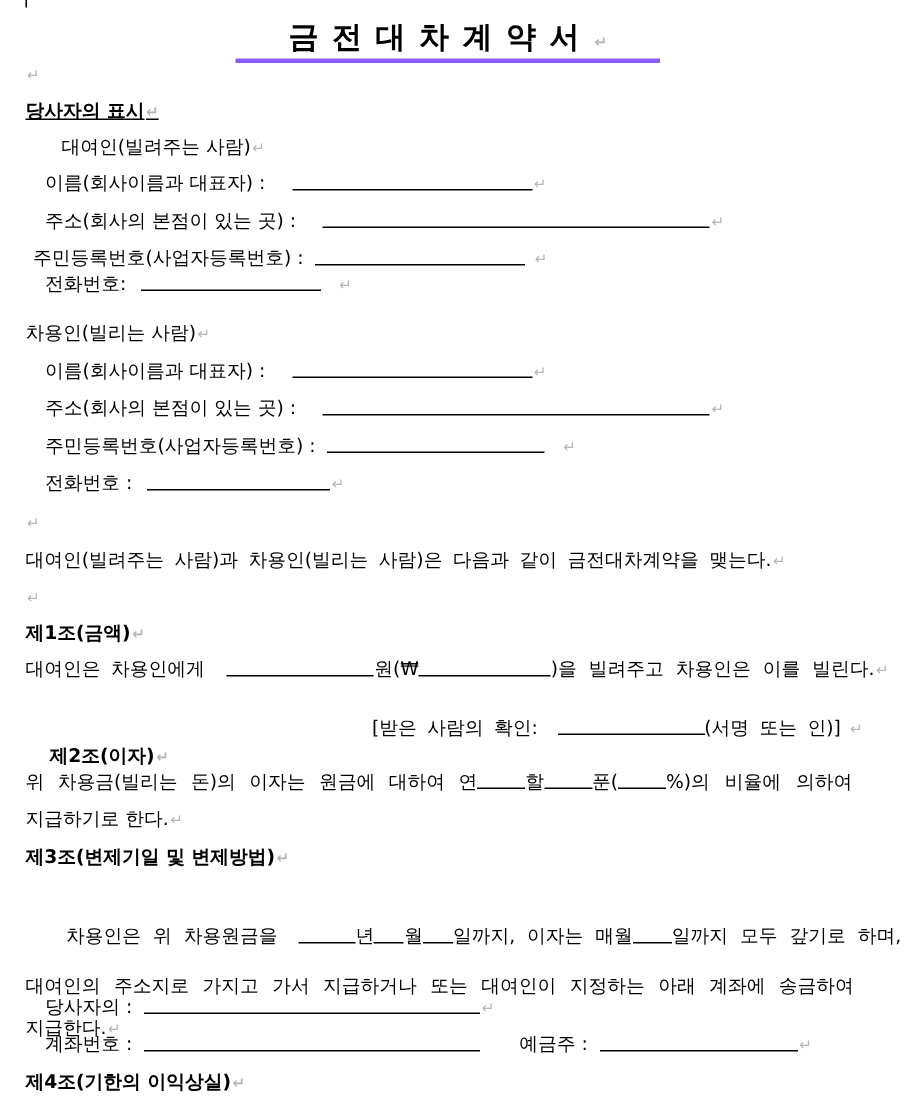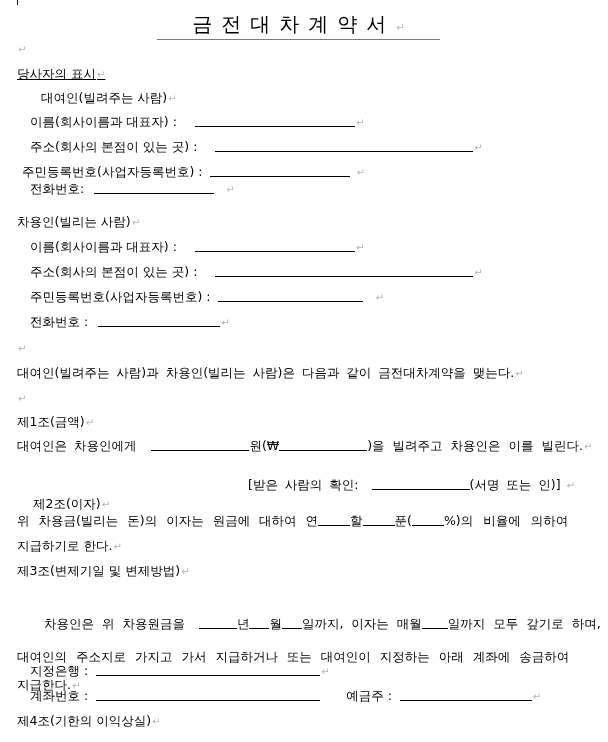--- a/index.html
+++ b/index.html
@@ -4,23 +4,23 @@
   <style>
     html, body { margin: 0; padding: 0; background: #ffffff; }
     body {
       width: 608px; height: 742px; overflow: hidden; position: relative;
       font-family: "DejaVu Sans", "Liberation Sans", sans-serif;
       color: #000; font-size: 12.5px;
     }
     .line { position: absolute; left: 0; white-space: nowrap; line-height: 16px; height: 16px; }
     .pm { color: #b5b5b5; font-size: 10px; margin-left: 1px; }
     .blank { display: inline-block; border-bottom: 1px solid #000; height: 12px; vertical-align: -1px; }
-    .bold { font-weight: normal; }
+    .bold { font-weight: bold; }
     .ul { text-decoration: underline; }
-    .title-wrap { position: absolute; left: 157px; top: 10px; width: 283px; height: 29px; border-bottom: 1px solid #8b5cf6; text-align: center; }
+    .title-wrap { position: absolute; left: 157px; top: 10px; width: 283px; height: 29px; border-bottom: 3px solid #8b5cf6; text-align: center; font-weight: bold; }
     .title { font-size: 20px; letter-spacing: 9px; line-height: 28px; }
     .cursor { position: absolute; left: 17px; top: 0; width: 1px; height: 5px; background: #000; }
   </style>
 </head>
 <body>
 
 <div class="cursor"></div>
 
 <div class="title-wrap">
   <span class="title">금전대차계약서</span><span class="pm">↵</span>
@@ -102,21 +102,21 @@
 
 <div class="line" style="left:17px;top:616px;margin-left:27px;">
   <span style="word-spacing:4px">차용인은 위 차용원금을 </span><span class="blank" style="width:38px;margin-left:6px;"></span><span>년</span><span class="blank" style="width:20px;"></span><span>월</span><span class="blank" style="width:20px;"></span><span style="word-spacing:4px">일까지, 이자는 매월</span><span class="blank" style="width:26px;"></span><span style="word-spacing:4px">일까지 모두 갚기로 하며,</span>
 </div>
 
 <div class="line" style="left:17px;top:613px;margin-top:36px;"><span style="word-spacing:5px">대여인의 주소지로 가지고 가서 지급하거나 또는 대여인이 지정하는 아래 계좌에 송금하여</span></div>
 
 <div class="line" style="left:17px;top:638px;margin-top:39px;"><span>지급한다.</span><span class="pm">↵</span></div>
 
 <div class="line" style="left:30px;top:663px;">
-  <span>지정은행 :</span>
+  <span>당사자의 :</span>
   <span class="blank" style="width:224px;margin-left:4px;"></span><span class="pm">↵</span>
 </div>
 
 <div class="line" style="left:30px;top:688px;">
   <span>계좌번호 :</span>
   <span class="blank" style="width:224px;margin-left:4px;"></span>
   <span style="margin-left:22px;">예금주 :</span>
   <span class="blank" style="width:132px;margin-left:4px;"></span><span class="pm">↵</span>
 </div>
 

